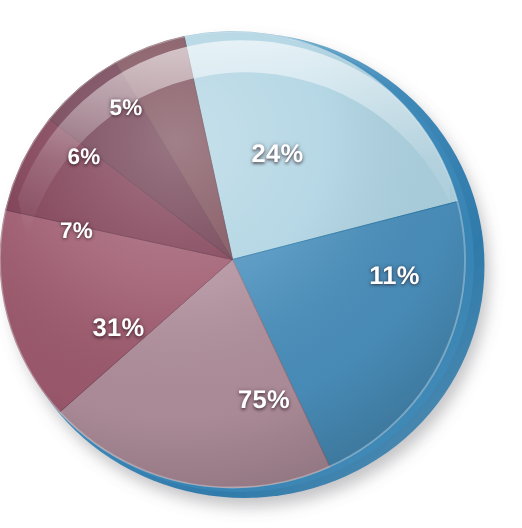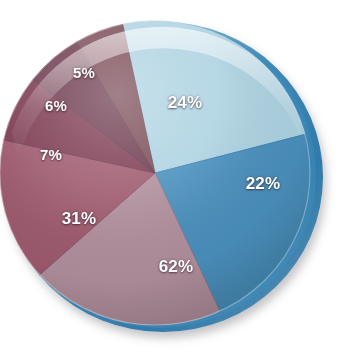--- a/index.html
+++ b/index.html
@@ -97,21 +97,21 @@
     <g clip-path="url(#faceClip)">
       <ellipse cx="155" cy="173" rx="155" ry="152" fill="url(#faceSheen)"></ellipse>
       <path d="M 18 160 A 150 148 0 0 1 300 135 L 300 108 A 158 156 0 0 0 12 132 Z" fill="url(#topGloss)" opacity="0.75"></path>
     </g>
 
     <ellipse cx="155" cy="173" rx="155" ry="152" fill="none" stroke="#ffffff" stroke-opacity="0.35" stroke-width="1.2"></ellipse>
   </svg>
 
   <div id="label-layer">
       <div class="slice-label" style="left: 185px; top: 75px; margin-top: 28px;">24%</div>
-      <div class="slice-label" style="left: 263px; top: 184px;">22%</div>
-      <div class="slice-label" style="left: 176px; top: 267px;">62%</div>
+      <div class="slice-label" style="left: 263px; top: 184px;">11%</div>
+      <div class="slice-label" style="left: 176px; top: 267px;">75%</div>
       <div class="slice-label" style="left: 79px; top: 219px;">31%</div>
       <div class="slice-label small" style="left: 51px; top: 154px;">7%</div>
       <div class="slice-label small" style="left: 56px; top: 105px;">6%</div>
       <div class="slice-label small" style="left: 84px; top: 72px;">5%</div>
     </div>
 
 </div>
 
 </body></html>

